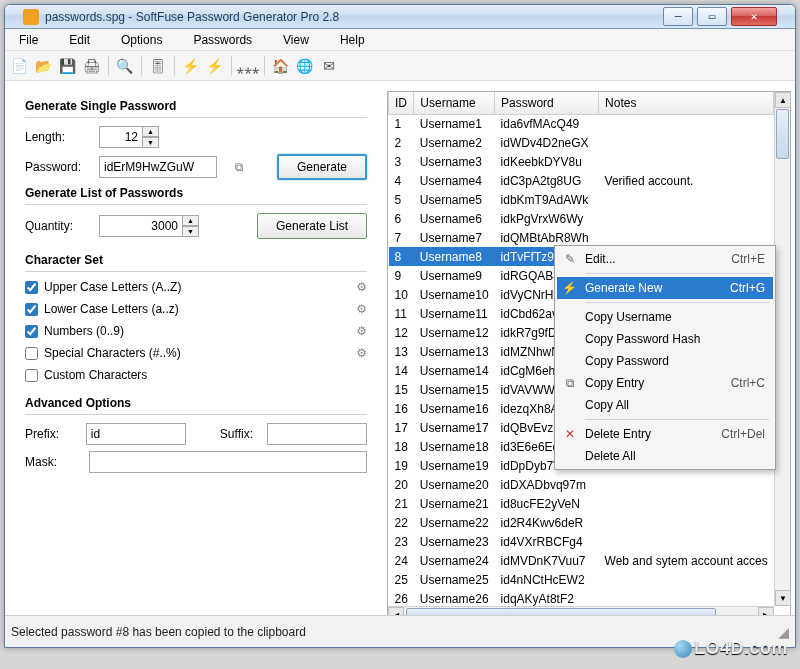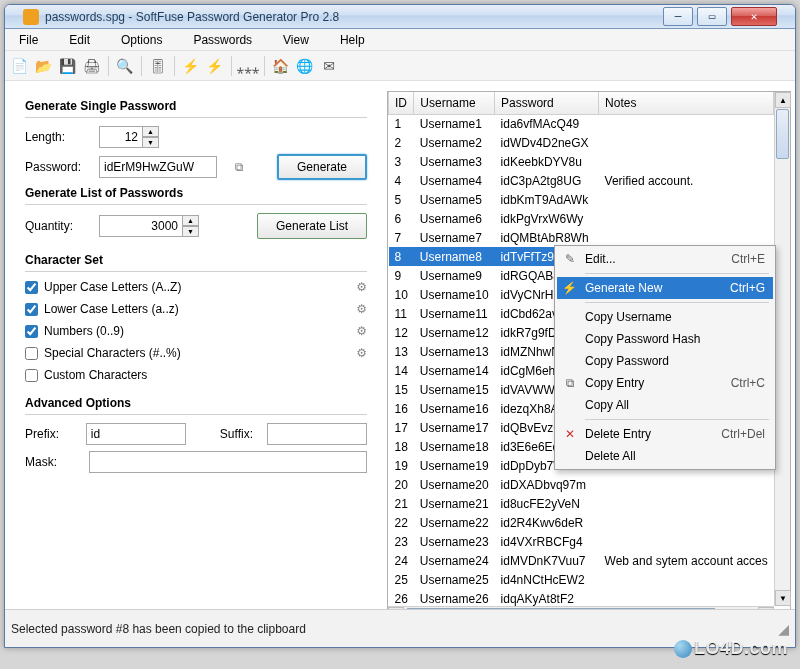--- a/index.html
+++ b/index.html
@@ -37,21 +37,21 @@
 table { border-collapse: collapse; width: 100%; font-size: 12px; }
 th { text-align: left; font-weight: normal; background: linear-gradient(#fdfdfd,#ececec); border: 1px solid #d0d0d0; border-top:none; height: 22px; padding: 0 6px; }
 td { height: 19px; padding: 0 6px; white-space: nowrap; overflow: hidden; }
 tr.selected td { background: #2a7ad0; color: #fff; }
 .vscroll { position: absolute; top: 0; bottom: 16px; right: 0; width: 16px; background: #f0f0f0; border-left: 1px solid #d0d0d0; display: flex; flex-direction: column; }
 .vscroll .arr, .hscroll .arr { height: 16px; width: 16px; background: #e8e8e8; border: 1px solid #c0c0c0; font-size: 8px; display: flex; align-items: center; justify-content: center; }
 .vscroll .thumb { margin: 1px; height: 50px; background: linear-gradient(#e8eef6,#c8d8ec); border: 1px solid #90a8c0; border-radius: 2px; }
 .hscroll { position: absolute; left: 0; right: 16px; bottom: 0; height: 16px; background: #f0f0f0; border-top: 1px solid #d0d0d0; display: flex; }
 .hscroll .track { flex: 1; position: relative; }
 .hscroll .thumb { position: absolute; left: 2px; top: 1px; height: 12px; width: 310px; background: linear-gradient(#e8eef6,#c8d8ec); border: 1px solid #90a8c0; border-radius: 2px; }
-.statusbar { position: absolute; left: 0; right: 0; bottom: 0; height: 38px; background: #f2f2f2; border-top: 1px solid #d0d0d0; display: flex; align-items: center; padding: 9px 6px; font-size: 12px; color: #222; }
+.statusbar { position: absolute; left: 0; right: 0; bottom: 0; height: 32px; background: #f2f2f2; border-top: 1px solid #d0d0d0; display: flex; align-items: center; padding: 9px 6px; font-size: 12px; color: #222; }
 .statusbar .grip { margin-left: auto; color: #999; font-size: 14px; }
 .ctxmenu { position: absolute; left: 554px; top: 245px; width: 222px; background: #f5f5f5; border: 1px solid #a0a0a0; box-shadow: 2px 3px 6px rgba(0,0,0,.25); font-size: 12px; z-index: 50; padding: 2px; }
 .ctxitem { display: flex; align-items: center; height: 22px; padding: 0 8px 0 28px; position: relative; }
 .ctxitem .ico { position: absolute; left: 4px; width: 18px; text-align: center; color: #666; }
 .ctxitem .short { margin-left: auto; color: #555; }
 .ctxitem.hover { background: #2a7ad0; color: #fff; }
 .ctxitem.hover .short, .ctxitem.hover .ico { color: #fff; }
 .ctxsep { height: 1px; background: #d0d0d0; margin: 3px 4px 3px 28px; }
 .watermark { position: absolute; right: 12px; bottom: 10px; color: rgba(255,255,255,.9); font-size: 18px; font-weight: bold; text-shadow: 0 1px 1px #000; letter-spacing: .5px; }
 .watermark .earth { display:inline-block; width:18px; height:18px; border-radius:50%; background: radial-gradient(circle at 30% 30%, #a8d8f0, #3a88c0); vertical-align:middle; margin-right:2px;}

